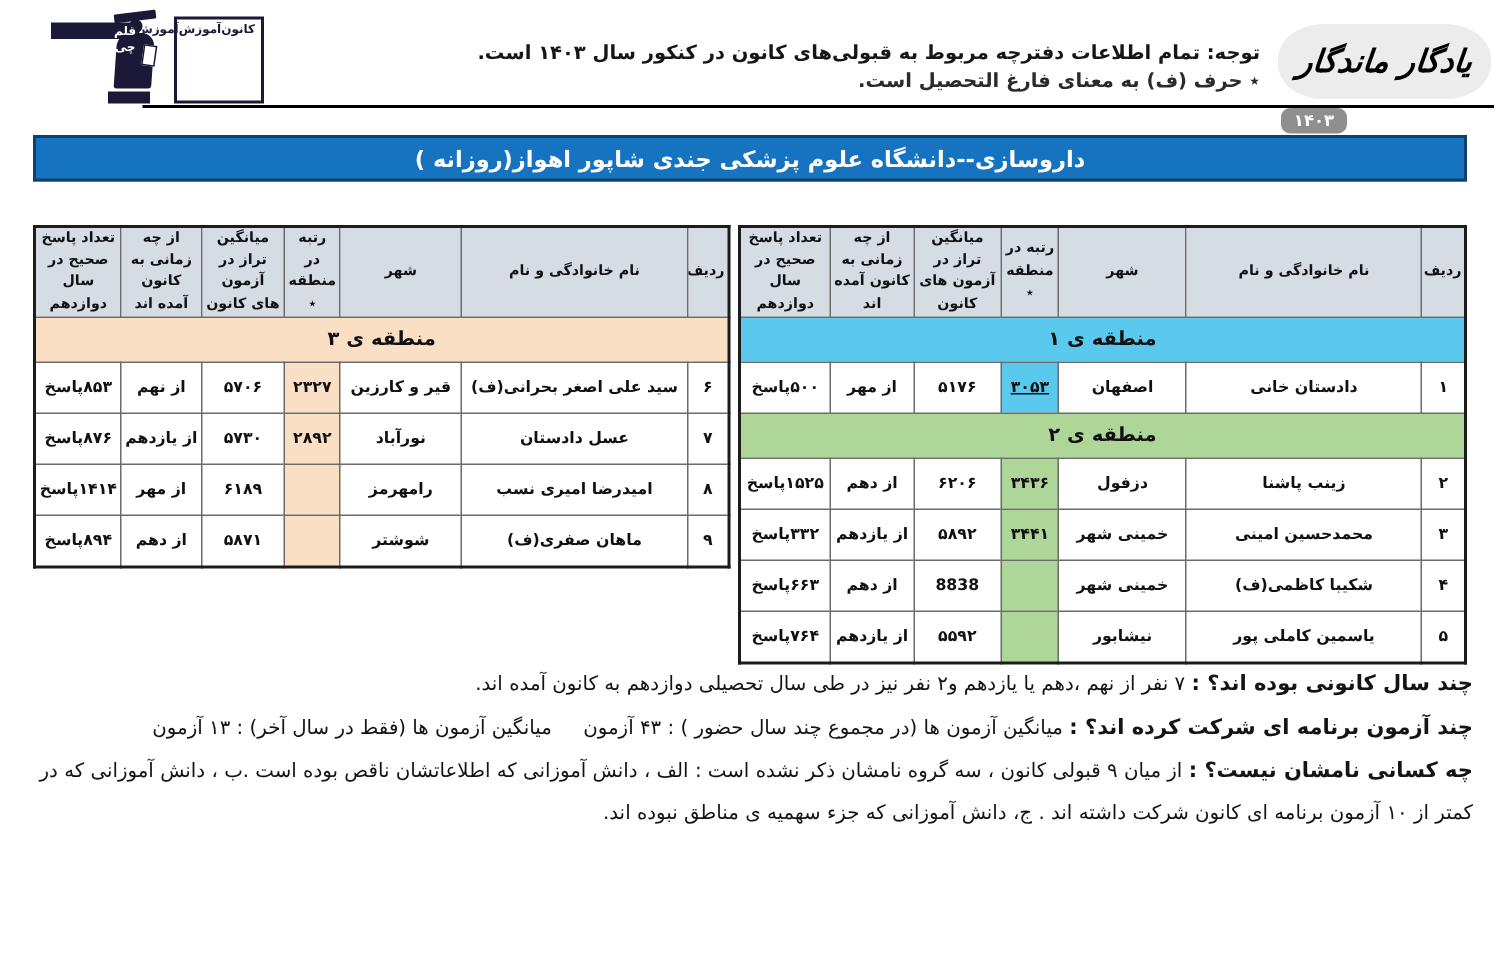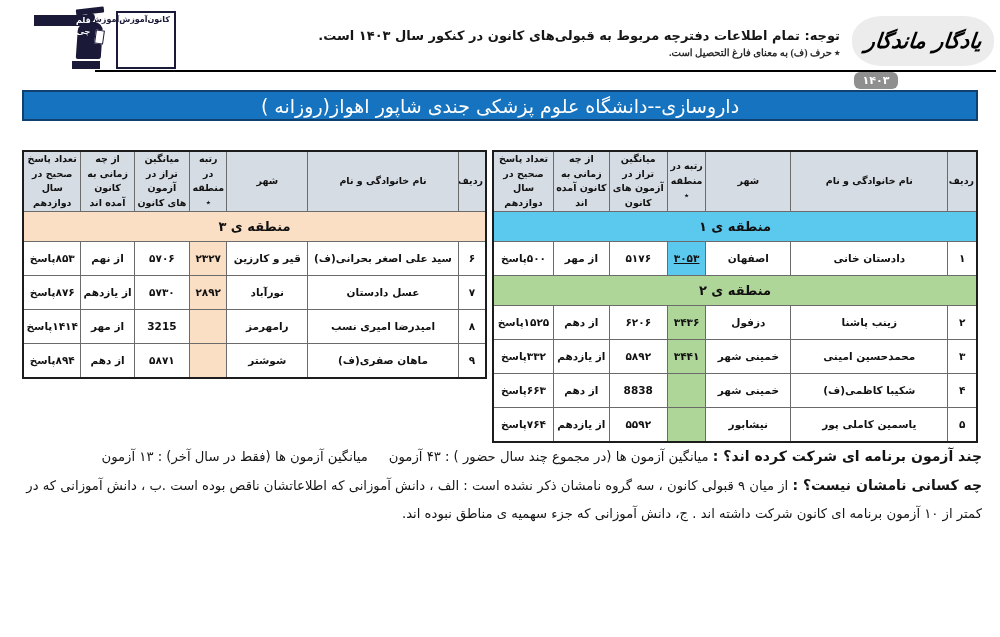--- a/index.html
+++ b/index.html
@@ -23,31 +23,31 @@
   .lg-cap{position:absolute;left:12px;top:5px;width:28px;height:6px;background:var(--logo-ink);transform:rotate(-7deg);border-radius:1px;}
   .lg-head{position:absolute;left:22px;top:10px;width:9px;height:9px;border-radius:50%;background:var(--logo-ink);}
   .lg-body{position:absolute;left:13px;top:19px;width:25px;height:37px;background:var(--logo-ink);border-radius:9px 9px 2px 2px;transform:skewX(-4deg);}
   .lg-book{position:absolute;left:31px;top:27px;width:7px;height:12px;background:#fff;border:1.5px solid var(--logo-ink);transform:rotate(8deg);}
   .lg-base{position:absolute;left:8px;top:58px;width:28px;height:8px;background:var(--logo-ink);}
   .lg-panel{position:absolute;left:52px;top:8px;width:60px;height:58px;background:#fff;border:2px solid var(--logo-ink);box-sizing:border-box;display:flex;flex-direction:row;justify-content:space-between;padding:2px 4px;direction:rtl;}
   .lg-line{font-size:8px;font-weight:bold;color:var(--logo-ink);text-align:right;line-height:1.35;}
   .lg-chip{background:var(--logo-ink);color:#fff;font-size:8px;font-weight:bold;text-align:center;line-height:11px;height:11px;padding-left:42px;}
   .note{position:absolute;right:160px;top:26px;width:640px;text-align:right;direction:rtl;z-index:2;}
   .note-main{font-size:13px;font-weight:bold;color:#161616;line-height:1.5;}
-  .note-sub{font-size:10px;font-weight:bold;color:#2b2b2b;margin-top:1px;font-family:Liberation Serif, serif;}
+  .note-sub{font-size:13px;font-weight:bold;color:#2b2b2b;margin-top:1px;}
   .brand-blob{position:absolute;right:6px;top:16px;width:142px;height:50px;background:#ececec;border-radius:30px/23px;display:flex;align-items:center;justify-content:center;z-index:2;}
   .brand-text{font-size:21px;font-weight:bold;font-style:italic;color:#000;direction:rtl;transform:skewX(-6deg);}
   .year-badge{position:absolute;right:102px;top:72px;width:44px;height:17px;background:#8f8f8f;border-radius:6px;color:#fff;font-size:11px;font-weight:bold;display:flex;align-items:center;justify-content:center;z-index:3;}
   
   .titlebar{
     position:absolute;left:22px;top:90px;width:952px;height:27px;
     background:var(--title-blue);border:2.5px solid var(--title-border);
     display:flex;align-items:center;justify-content:center;direction:rtl;
   }
-  .titlebar span{color:#fff;font-weight:normal;font-size:19px;}
+  .titlebar span{color:#fff;font-weight:bold;font-size:15px;}
   
   table.rtable{
     position:absolute;top:150px;border-collapse:collapse;table-layout:fixed;
     direction:rtl;text-align:center;color:var(--ink);
     border:2px solid #1c1c1c;
   }
   .rtable td,.rtable th{border:1px solid #6b6b6b;padding:0 2px;vertical-align:middle;overflow:hidden;}
   .rtable thead th{background:var(--header-cell);font-size:9.5px;font-weight:bold;line-height:1.55;height:45px;}
   .rtable .band td{height:29px;font-size:13px;font-weight:bold;}
   .band-cyan{background:var(--region1);}
@@ -212,37 +212,41 @@
       <td class="hl-peach">۲۸۹۲</td>
       <td>۵۷۳۰</td>
       <td>از یازدهم</td>
       <td>۸۷۶پاسخ</td>
     </tr>
     <tr class="drow">
       <td>۸</td>
       <td>امیدرضا امیری نسب</td>
       <td>رامهرمز</td>
       <td class="hl-peach"></td>
-      <td>3215</td>
+      <td>۶۱۸۹</td>
       <td>از مهر</td>
       <td>۱۴۱۴پاسخ</td>
     </tr>
     <tr class="drow">
       <td>۹</td>
       <td>ماهان صفری(ف)</td>
       <td>شوشتر</td>
       <td class="hl-peach"></td>
       <td>۵۸۷۱</td>
       <td>از دهم</td>
       <td>۸۹۴پاسخ</td>
     </tr>
   </tbody>
 </table>
 
 <div class="qa">
+  <p>
+    <span class="q">چند سال کانونی بوده اند؟ :</span>
+    <span class="a">۷ نفر از نهم ،دهم یا یازدهم و۲ نفر نیز در طی سال تحصیلی دوازدهم به کانون آمده اند.</span>
+  </p>
   <p>
     <span class="q">چند آزمون برنامه ای شرکت کرده اند؟ :</span>
     <span class="a">میانگین آزمون ها (در مجموع چند سال حضور ) : ۴۳ آزمون&nbsp;&nbsp;&nbsp;&nbsp;&nbsp;میانگین آزمون ها (فقط در سال آخر) : ۱۳ آزمون</span>
   </p>
   <p>
     <span class="q">چه کسانی نامشان نیست؟ :</span>
     <span class="a">از میان ۹ قبولی کانون ، سه گروه نامشان ذکر نشده است : الف ، دانش آموزانی که اطلاعاتشان ناقص بوده است .ب ، دانش آموزانی که در کمتر از ۱۰ آزمون برنامه ای کانون شرکت داشته اند . ج، دانش آموزانی که جزء سهمیه ی مناطق نبوده اند.</span>
   </p>
 </div>
 

